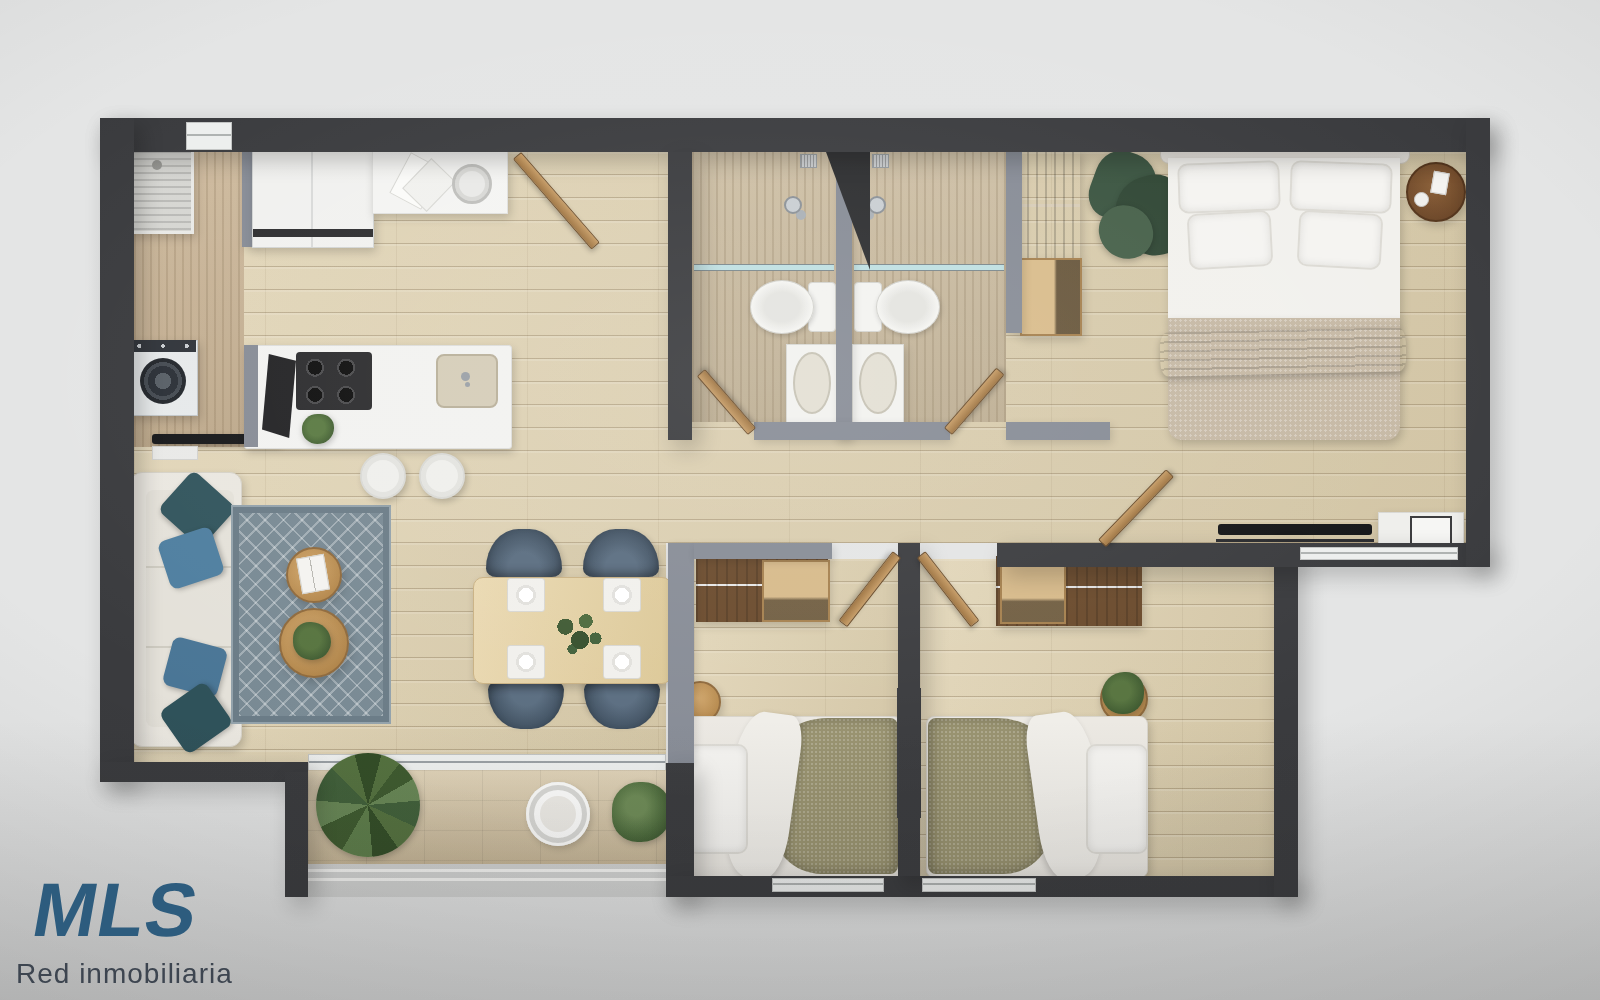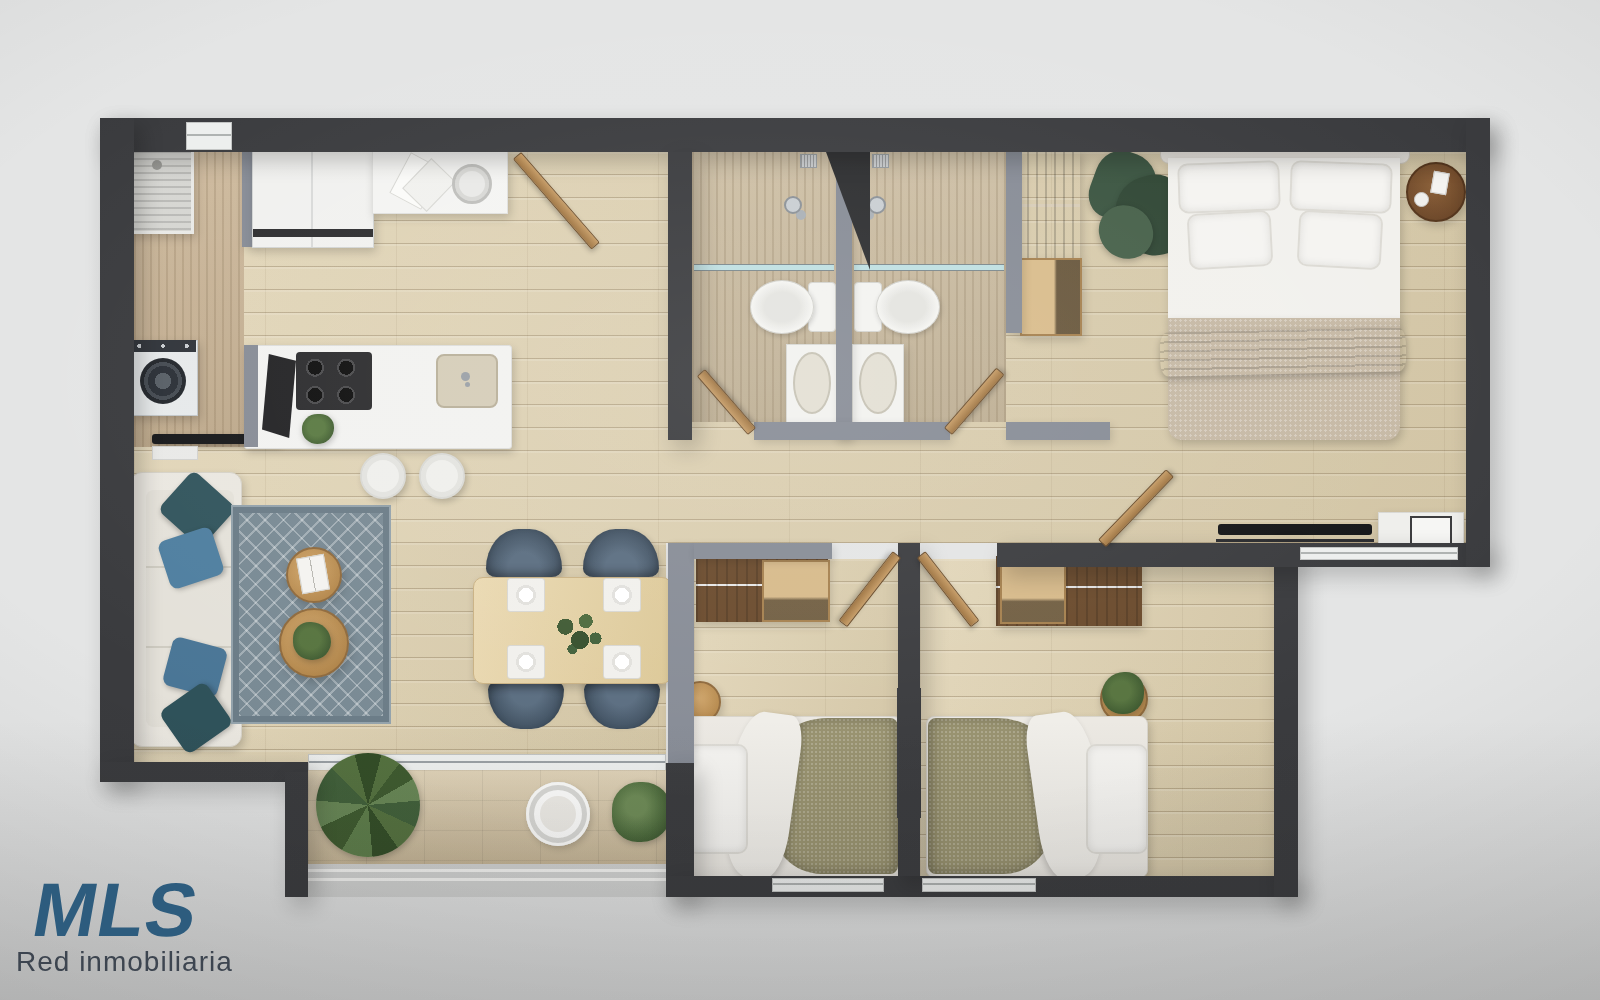--- a/index.html
+++ b/index.html
@@ -34,21 +34,21 @@
   .chair{position:absolute;width:76px;height:48px;background:radial-gradient(ellipse at 50% 85%, #5a6d80 0 30%, #3a4a5a 78%);border-radius:38px 38px 12px 12px / 46px 46px 10px 10px;box-shadow:inset 0 -5px 9px rgba(0,0,0,.32), 2px 3px 6px rgba(0,0,0,.2)}
   .mat{position:absolute;width:36px;height:32px;background:radial-gradient(circle at 50% 50%, #ffffff 0 7px, #e2e1dd 7px 10px, #f1f0ec 10px);border:1px solid #d8d7d2;border-radius:3px}
   .stool{position:absolute;width:42px;height:42px;border-radius:50%;background:#efefec;border:2px solid #d9d9d5;box-shadow:inset 0 0 0 5px #e3e3df, 2px 3px 6px rgba(0,0,0,.2)}
   .leafy{position:absolute;box-shadow:1px 2px 6px rgba(0,0,0,.25)}
   .vignette{position:absolute;inset:0;pointer-events:none;
     background:
       radial-gradient(120% 95% at 48% 38%, rgba(255,255,255,.10) 0%, rgba(0,0,0,0) 45%, rgba(0,0,0,.15) 100%),
       linear-gradient(to bottom, rgba(0,0,0,0) 72%, rgba(40,40,40,.18) 100%);}
   #logo{position:absolute;left:16px;top:874px;color:var(--logo-blue)}
   #logo .brand{display:inline-block;transform:skewX(-10deg);font-weight:900;font-size:76px;line-height:.95;letter-spacing:1px;margin-left:18px;color:var(--logo-blue)}
-  #logo .sub{font-size:28px;letter-spacing:1px;color:var(--logo-sub);margin-top:0px}
+  #logo .sub{font-size:28px;letter-spacing:1px;color:var(--logo-sub);margin-top:12px}
 </style>
 </head>
 <body>
 
 <div id="stage">
 
   <div class="wood" style="left:134px;top:152px;width:1332px;height:391px"></div>
   <div class="wood" style="left:134px;top:543px;width:532px;height:219px"></div>
   <div class="wood" style="left:694px;top:559px;width:204px;height:317px"></div>
   <div class="wood" style="left:920px;top:559px;width:354px;height:317px"></div>

